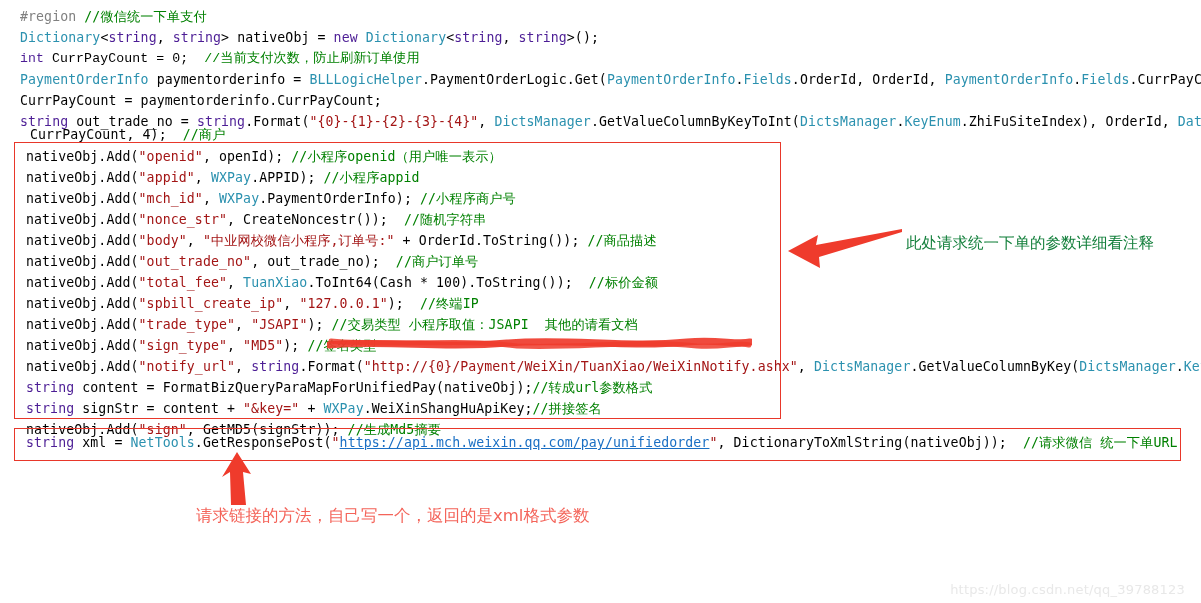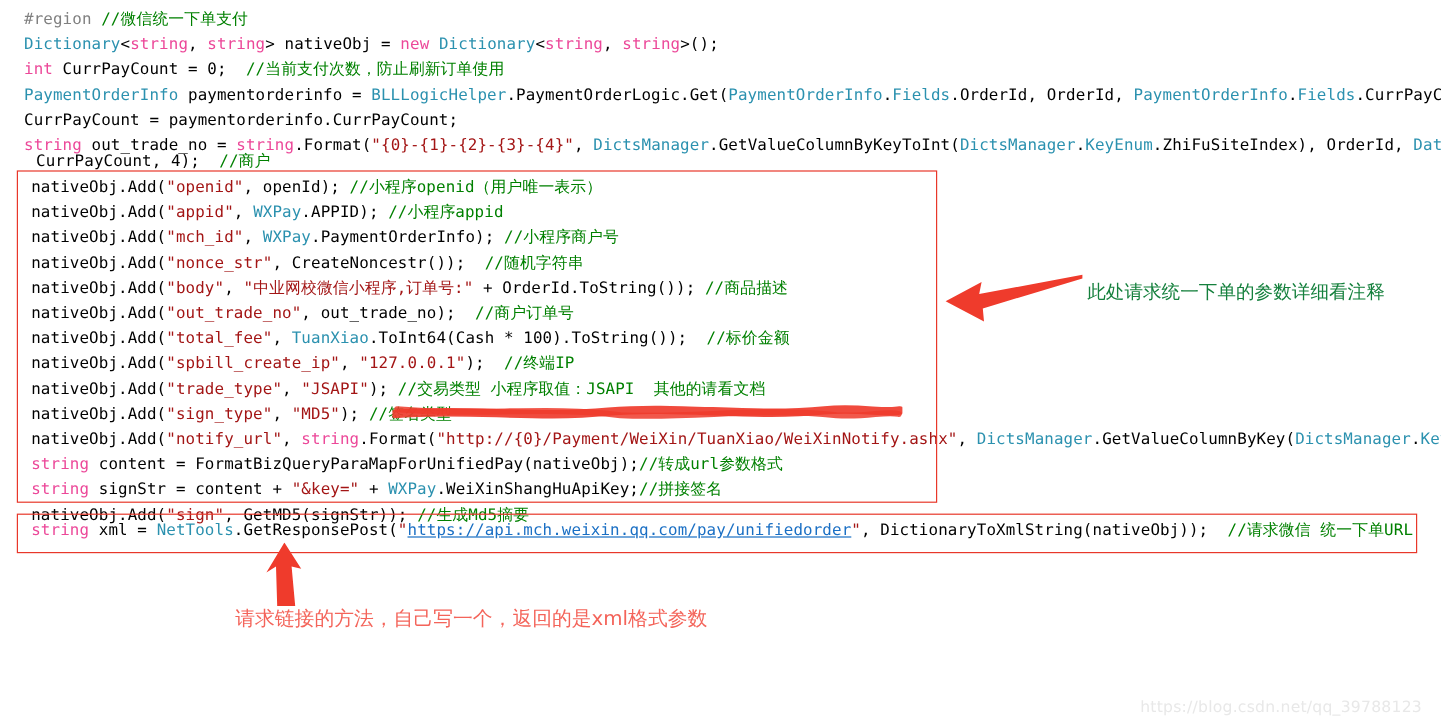--- a/index.html
+++ b/index.html
@@ -28,21 +28,21 @@
   .code-line {
     position: absolute;
     white-space: pre;
     font-family: "DejaVu Sans Mono", "Liberation Mono", monospace;
     font-size: 13.2px;
     line-height: 21px;
     letter-spacing: 0.1px;
     color: #000000;
   }
   
-  .kw      { color: #ec4899; }   
+  .kw      { color: #4c1d95; }   
   .typ     { color: #2b91af; }   
   .pp      { color: #808080; }   
   .str     { color: #a31515; }   
   .cmt     { color: #008000; }   
   .plain   { color: #000000; }
   .link    { color: #1a6fc4; text-decoration: underline; }
 
   
   .anno-box {
     position: absolute;
@@ -105,21 +105,21 @@
     letter-spacing: 0.2px;
     white-space: nowrap;
   }
 </style>
 </head>
 <body>
 
 <div class="code-layer" id="code-layer">
     <div class="code-line" style="left: 20px; top: 6px;"><span class="pp">#region </span><span class="cmt">//微信统一下单支付</span></div>
     <div class="code-line" style="left: 20px; top: 27px;"><span class="typ">Dictionary</span><span class="plain">&lt;</span><span class="kw">string</span><span class="plain">, </span><span class="kw">string</span><span class="plain">&gt; nativeObj = </span><span class="kw">new </span><span class="typ">Dictionary</span><span class="plain">&lt;</span><span class="kw">string</span><span class="plain">, </span><span class="kw">string</span><span class="plain">&gt;();</span></div>
-    <div class="code-line" style="left: 20px; top: 48px;"><span class="kw">int </span><span class="plain">CurrPayCount = 0;  </span><span class="cmt">//当前支付次数，防止刷新订单使用</span></div>
+    <div class="code-line" style="left: 20px; top: 48px; font-family: Liberation Mono, monospace;"><span class="kw">int </span><span class="plain">CurrPayCount = 0;  </span><span class="cmt">//当前支付次数，防止刷新订单使用</span></div>
     <div class="code-line" style="left: 20px; top: 69px;"><span class="typ">PaymentOrderInfo</span><span class="plain"> paymentorderinfo = </span><span class="typ">BLLLogicHelper</span><span class="plain">.PaymentOrderLogic.Get(</span><span class="typ">PaymentOrderInfo</span><span class="plain">.</span><span class="typ">Fields</span><span class="plain">.OrderId, OrderId, </span><span class="typ">PaymentOrderInfo</span><span class="plain">.</span><span class="typ">Fields</span><span class="plain">.CurrPayCoun</span></div>
     <div class="code-line" style="left: 20px; top: 90px;"><span class="plain">CurrPayCount = paymentorderinfo.CurrPayCount;</span></div>
     <div class="code-line" style="left: 20px; top: 111px;"><span class="kw">string </span><span class="plain">out_trade_no = </span><span class="kw">string</span><span class="plain">.Format(</span><span class="str">"{0}-{1}-{2}-{3}-{4}"</span><span class="plain">, </span><span class="typ">DictsManager</span><span class="plain">.GetValueColumnByKeyToInt(</span><span class="typ">DictsManager</span><span class="plain">.</span><span class="typ">KeyEnum</span><span class="plain">.ZhiFuSiteIndex), OrderId, </span><span class="typ">DateTi</span></div>
     <div class="code-line" style="left: 30px; top: 124px;"><span class="plain">CurrPayCount, 4);  </span><span class="cmt">//商户</span></div>
     <div class="code-line" style="left: 26px; top: 146px;"><span class="plain">nativeObj.Add(</span><span class="str">"openid"</span><span class="plain">, openId); </span><span class="cmt">//小程序openid（用户唯一表示）</span></div>
     <div class="code-line" style="left: 26px; top: 167px;"><span class="plain">nativeObj.Add(</span><span class="str">"appid"</span><span class="plain">, </span><span class="typ">WXPay</span><span class="plain">.APPID); </span><span class="cmt">//小程序appid</span></div>
     <div class="code-line" style="left: 26px; top: 188px;"><span class="plain">nativeObj.Add(</span><span class="str">"mch_id"</span><span class="plain">, </span><span class="typ">WXPay</span><span class="plain">.PaymentOrderInfo); </span><span class="cmt">//小程序商户号</span></div>
     <div class="code-line" style="left: 26px; top: 209px;"><span class="plain">nativeObj.Add(</span><span class="str">"nonce_str"</span><span class="plain">, CreateNoncestr());  </span><span class="cmt">//随机字符串</span></div>
     <div class="code-line" style="left: 26px; top: 230px;"><span class="plain">nativeObj.Add(</span><span class="str">"body"</span><span class="plain">, </span><span class="str">"中业网校微信小程序,订单号:"</span><span class="plain"> + OrderId.ToString()); </span><span class="cmt">//商品描述</span></div>
     <div class="code-line" style="left: 26px; top: 251px;"><span class="plain">nativeObj.Add(</span><span class="str">"out_trade_no"</span><span class="plain">, out_trade_no);  </span><span class="cmt">//商户订单号</span></div>

